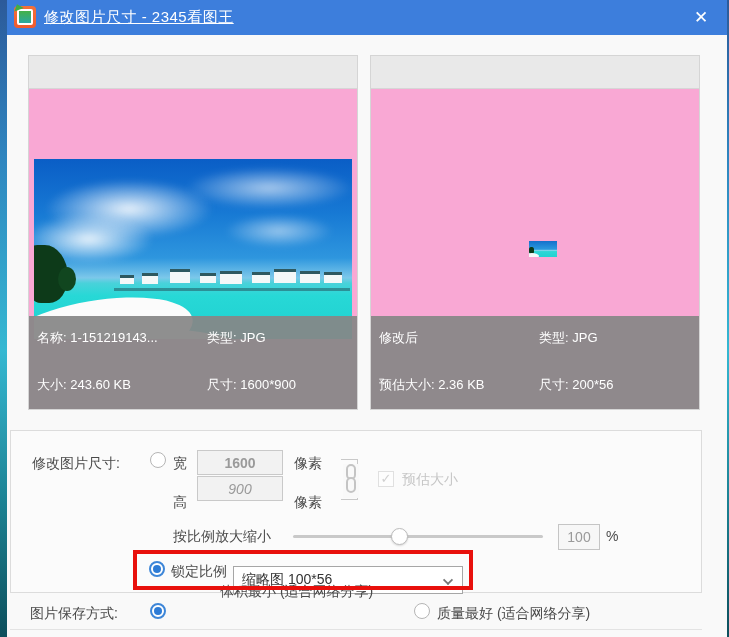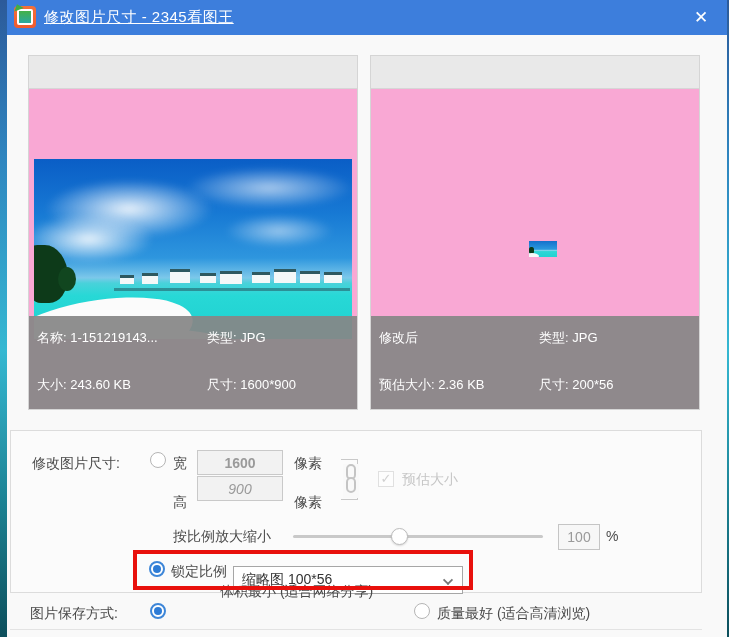--- a/index.html
+++ b/index.html
@@ -180,16 +180,16 @@
   <div class="dropdown">
     <span class="dd-text">缩略图 100*56</span>
     <span class="dd-chevron"></span>
   </div>
   <div class="highlight-rect"></div>
 
   <span class="lbl" style="left:30px; top:605px;">图片保存方式:</span>
   <div class="radio checked" style="left:150px; top:603px;"></div>
   <span class="lbl" style="left:172px; top:583px;margin-left:48px;">体积最小 (适合网络分享)</span>
   <div class="radio" style="left:414px; top:603px;"></div>
-  <span class="lbl" style="left:437px; top:605px;">质量最好 (适合高清浏览)</span>
+  <span class="lbl" style="left:437px; top:605px;">质量最好 (适合网络分享)</span>
 
   <div class="bottom-divider"></div>
 </div>
 
 </body></html>

